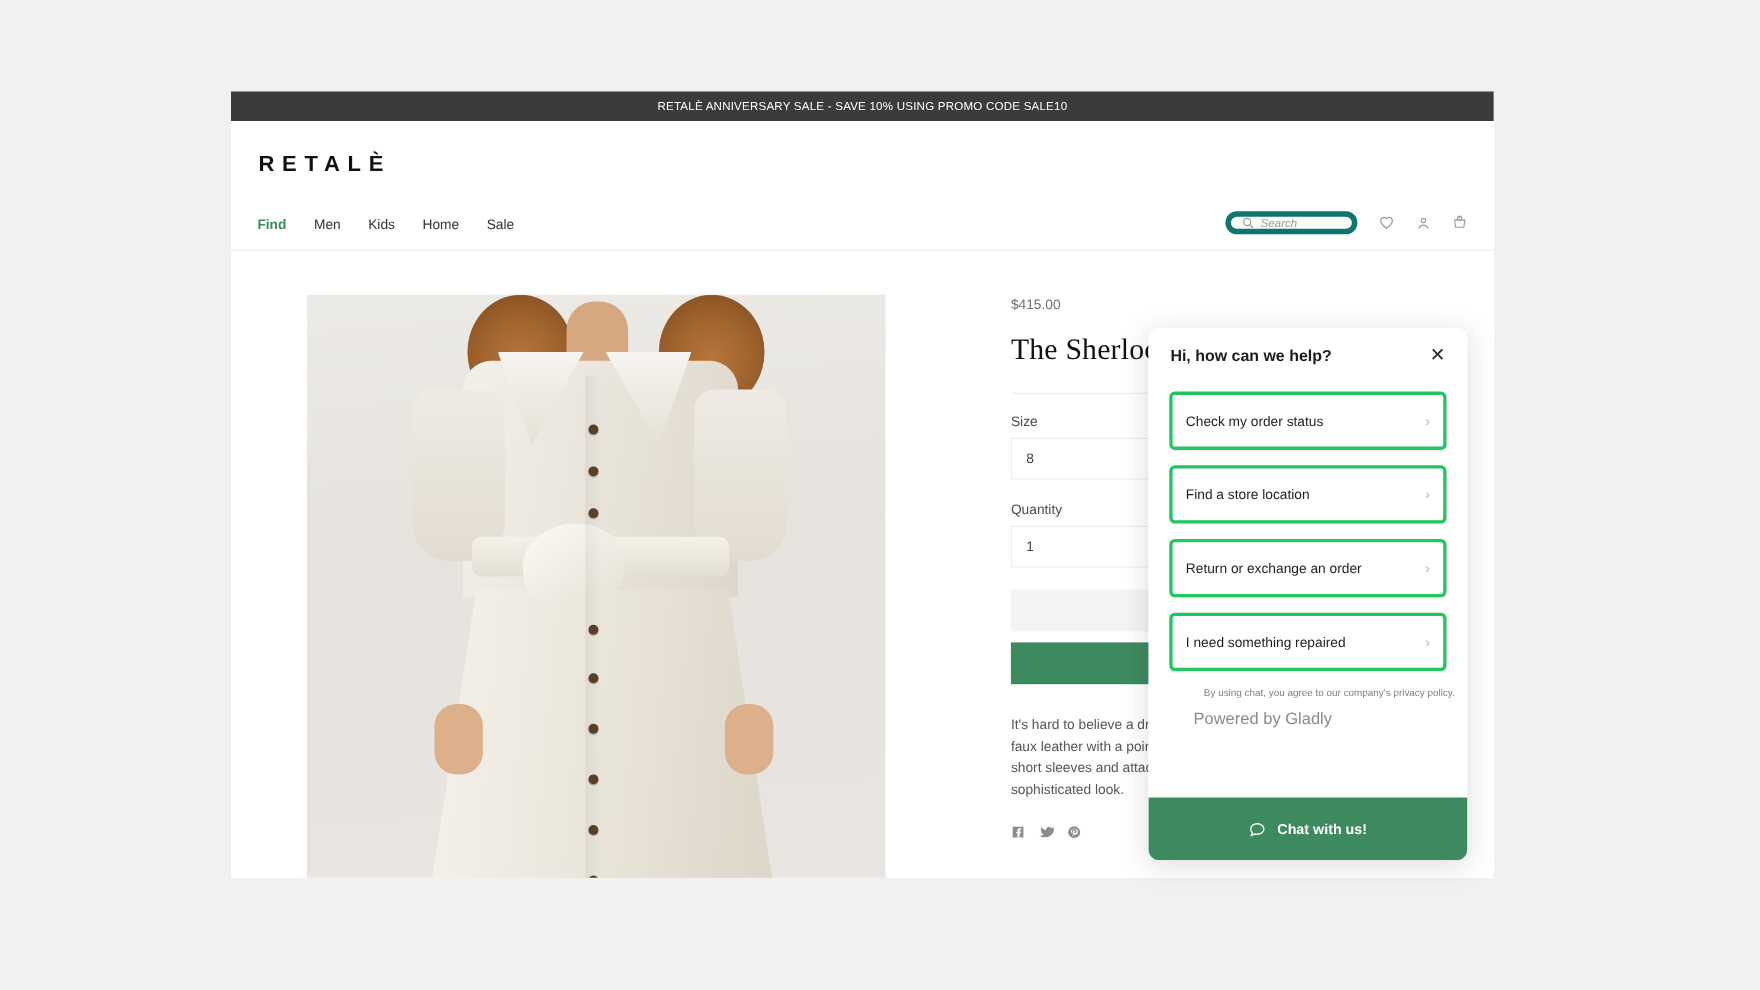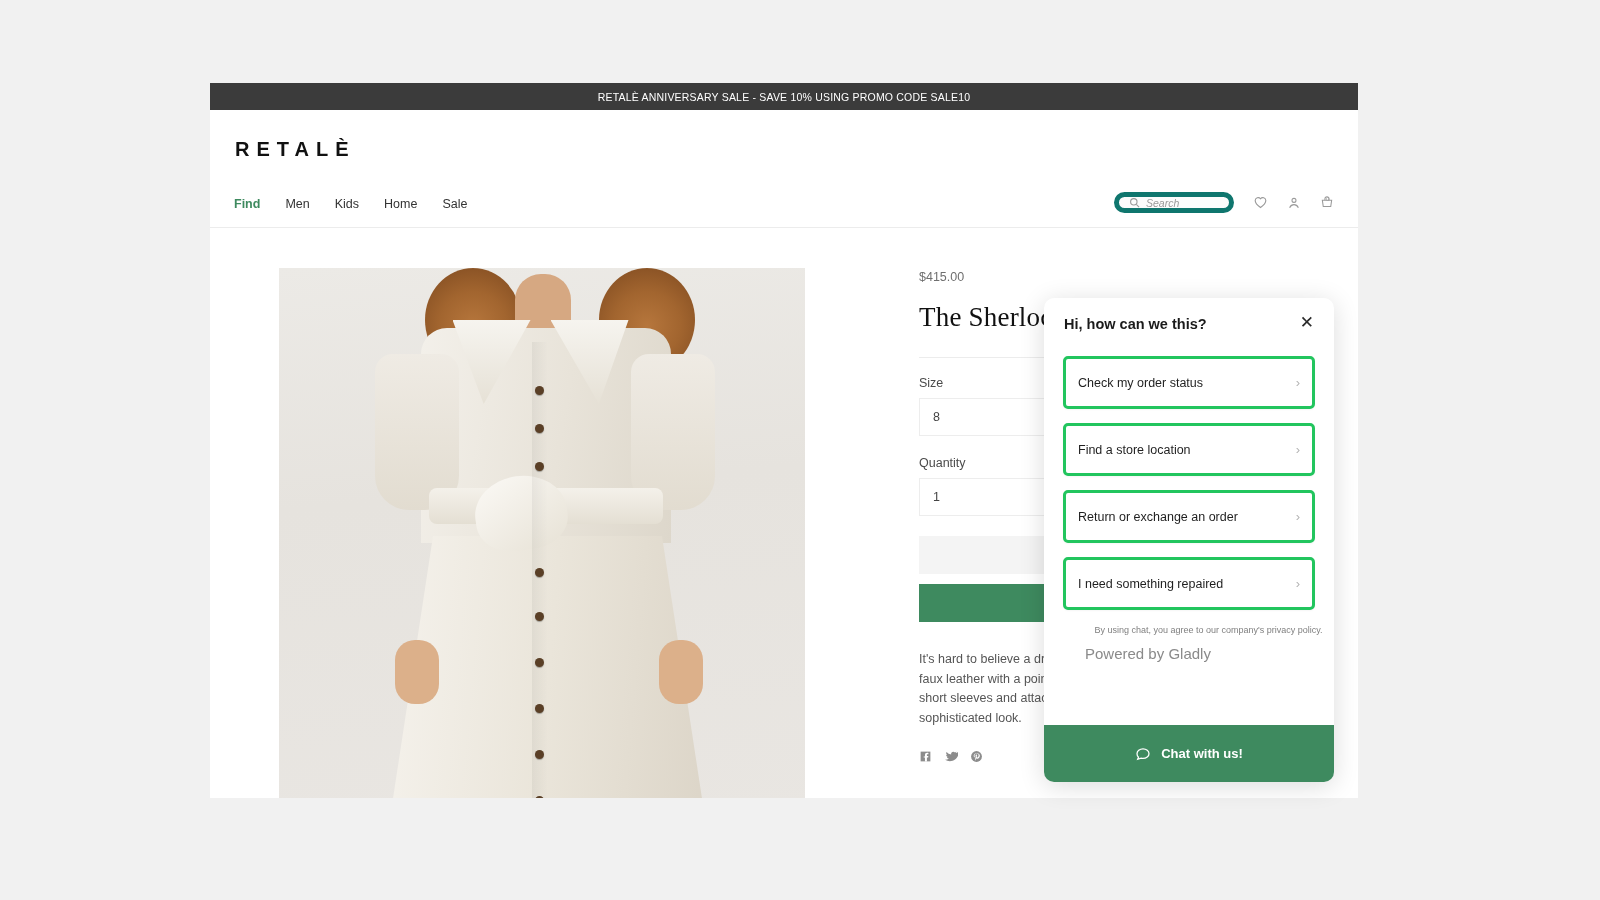--- a/index.html
+++ b/index.html
@@ -319,21 +319,21 @@
             <circle cx="12" cy="12" r="10" fill="#8c8c8c"></circle>
             <path d="M12.3 5.8c-3.6 0-5.5 2.4-5.5 4.9 0 1.2.6 2.6 1.7 3 .2.1.3 0 .3-.2l.2-.9c0-.1 0-.2-.1-.3-.4-.5-.6-1.2-.6-1.8 0-2.1 1.5-4 4-4 2.2 0 3.6 1.3 3.6 3.3 0 2.2-1 4-2.4 4-.8 0-1.4-.6-1.2-1.5.2-1 .6-2 .6-2.7 0-.6-.3-1.1-1-1.1-.9 0-1.6 1-1.6 2.3 0 .8.3 1.4.3 1.4l-1.1 4.8c-.2.9 0 2.1 0 2.2 0 .1.1.1.2 0 .1-.1.8-1 1.1-1.9l.6-2.2c.3.6 1.2 1.1 2.1 1.1 2.8 0 4.7-2.5 4.7-5.9 0-2.5-2.2-4.5-5.1-4.5z" fill="#ffffff"></path>
           </svg>
         </div>
       </div>
     </div>
   </div>
 
   <div class="chat-widget">
     <div class="chat-head">
-      <h3>Hi, how can we this?</h3>
+      <h3>Hi, how can we help?</h3>
       <div class="chat-close">✕</div>
     </div>
 
 
     <div class="chat-menu">
       <div class="chat-item">
         <span class="lbl">Check my order status</span>
         <span class="chev">›</span>
       </div>
       <div class="chat-item">

